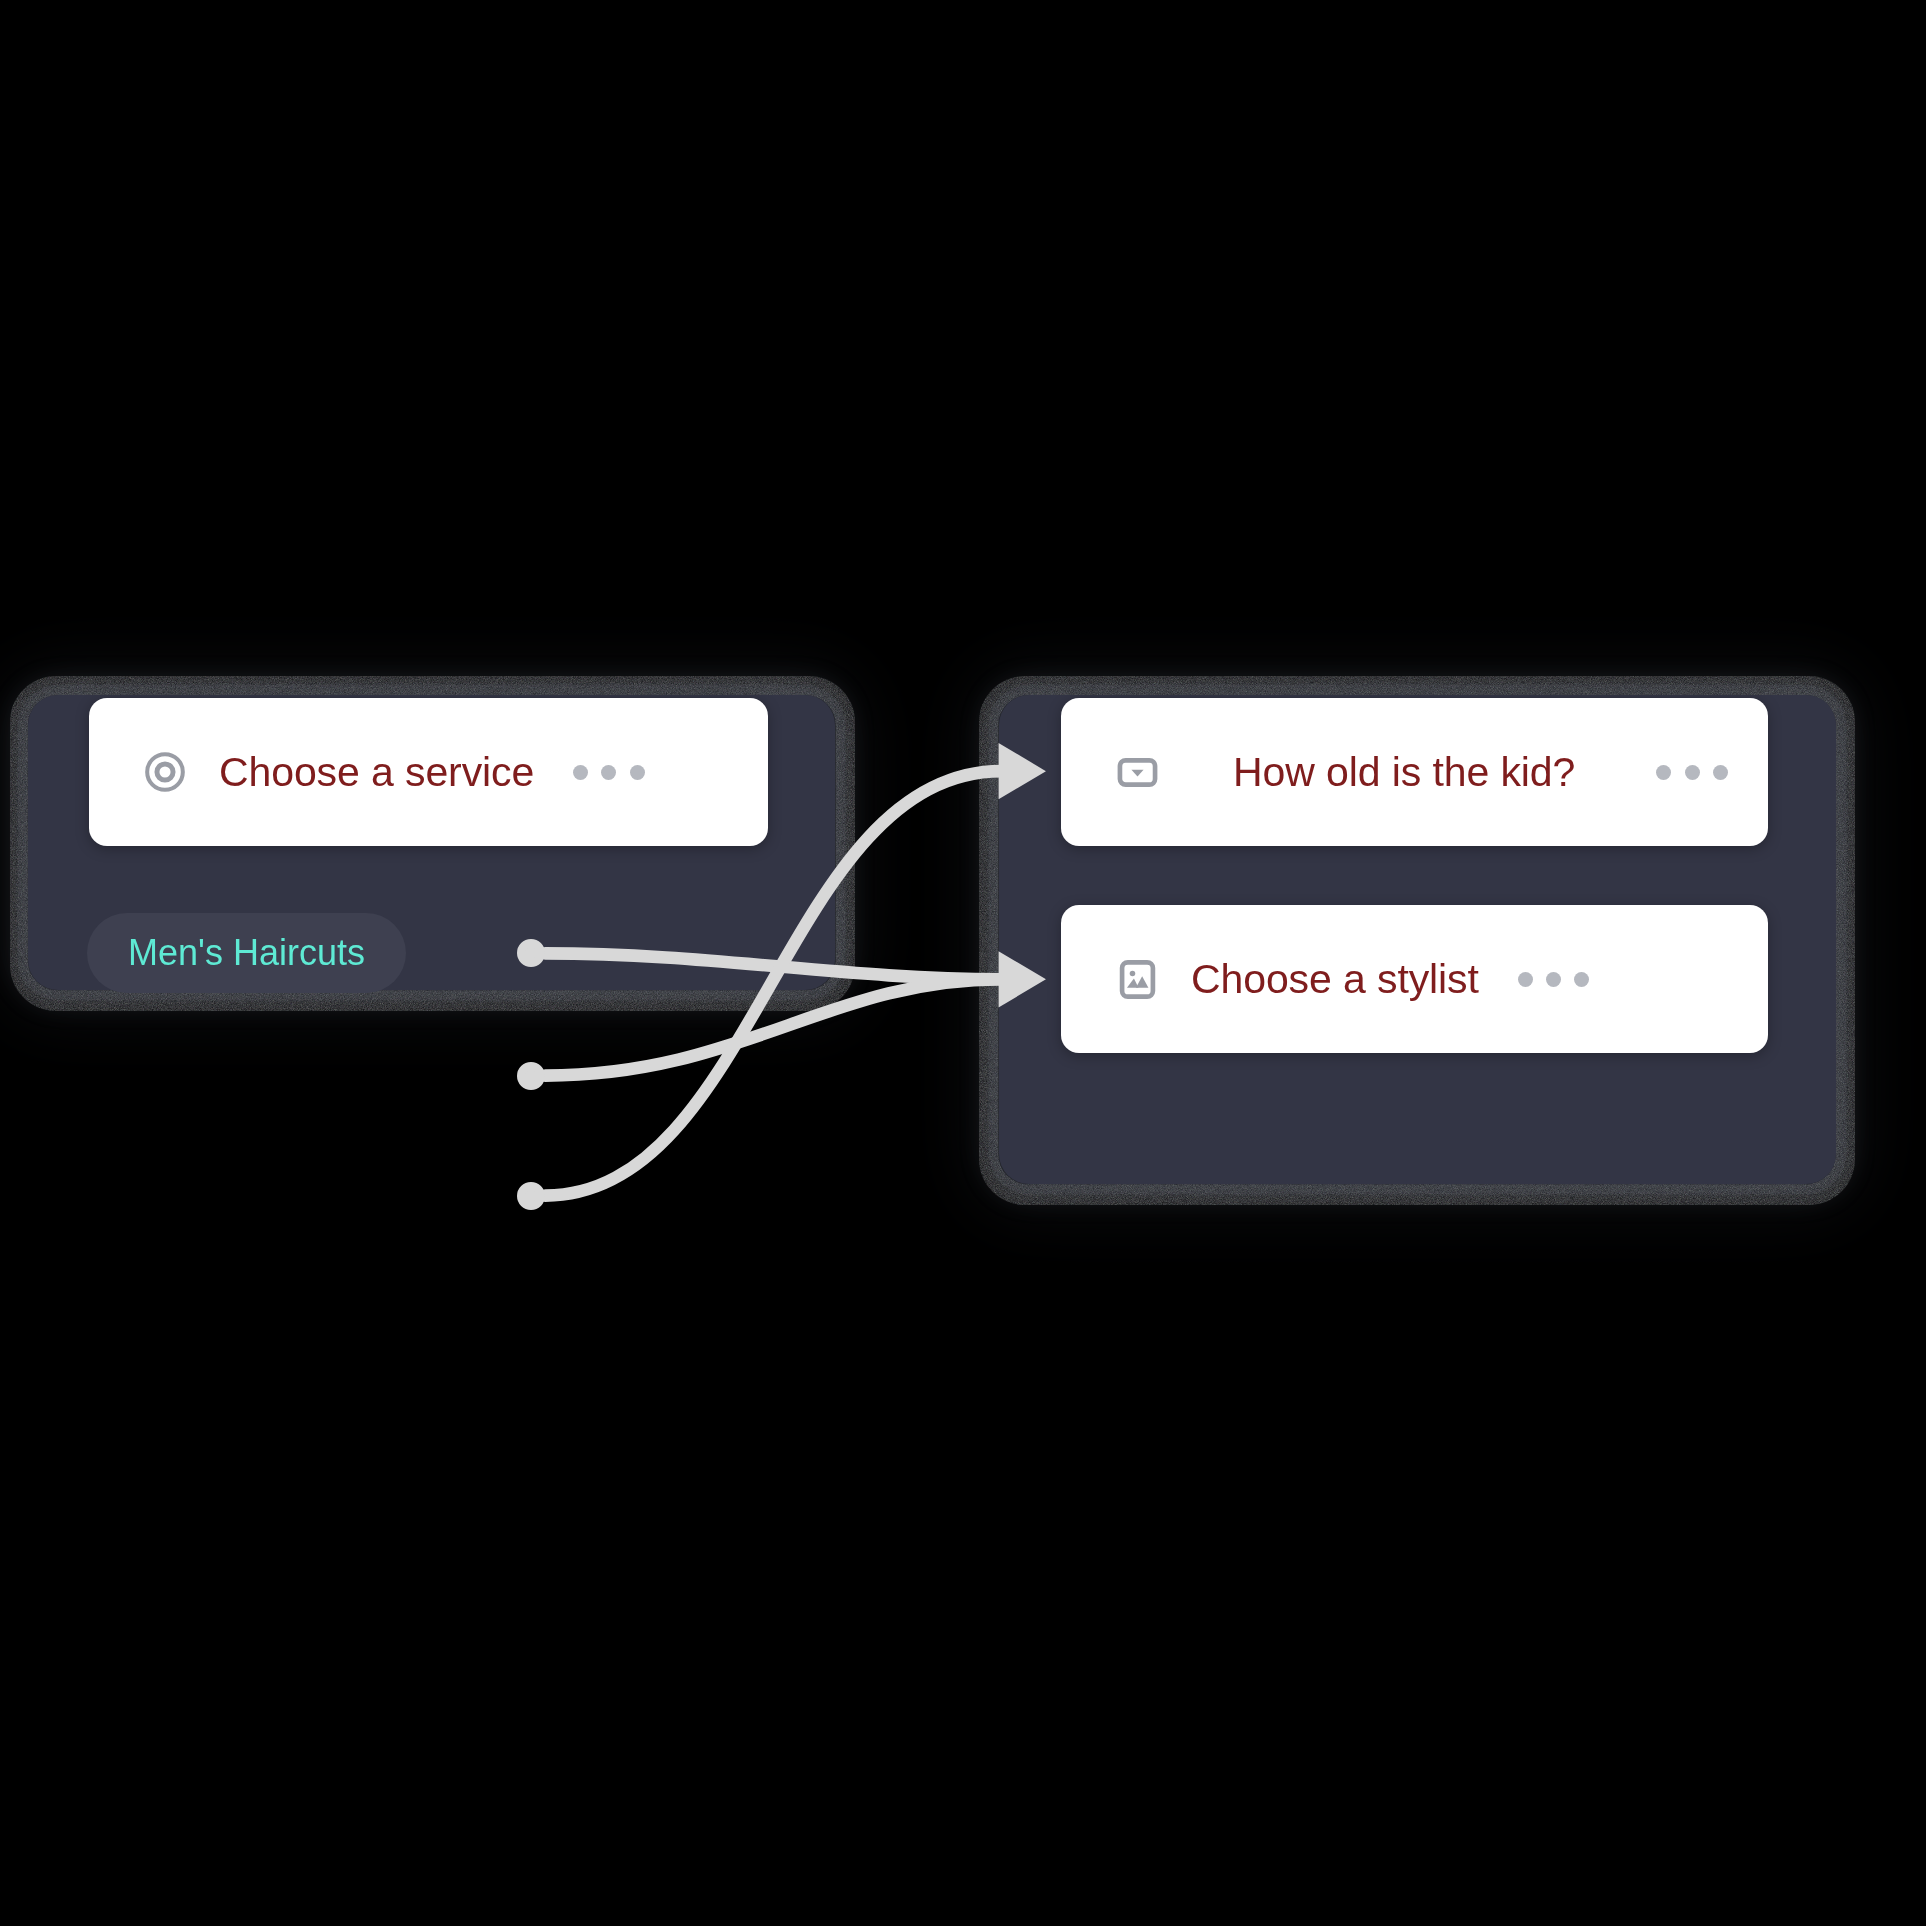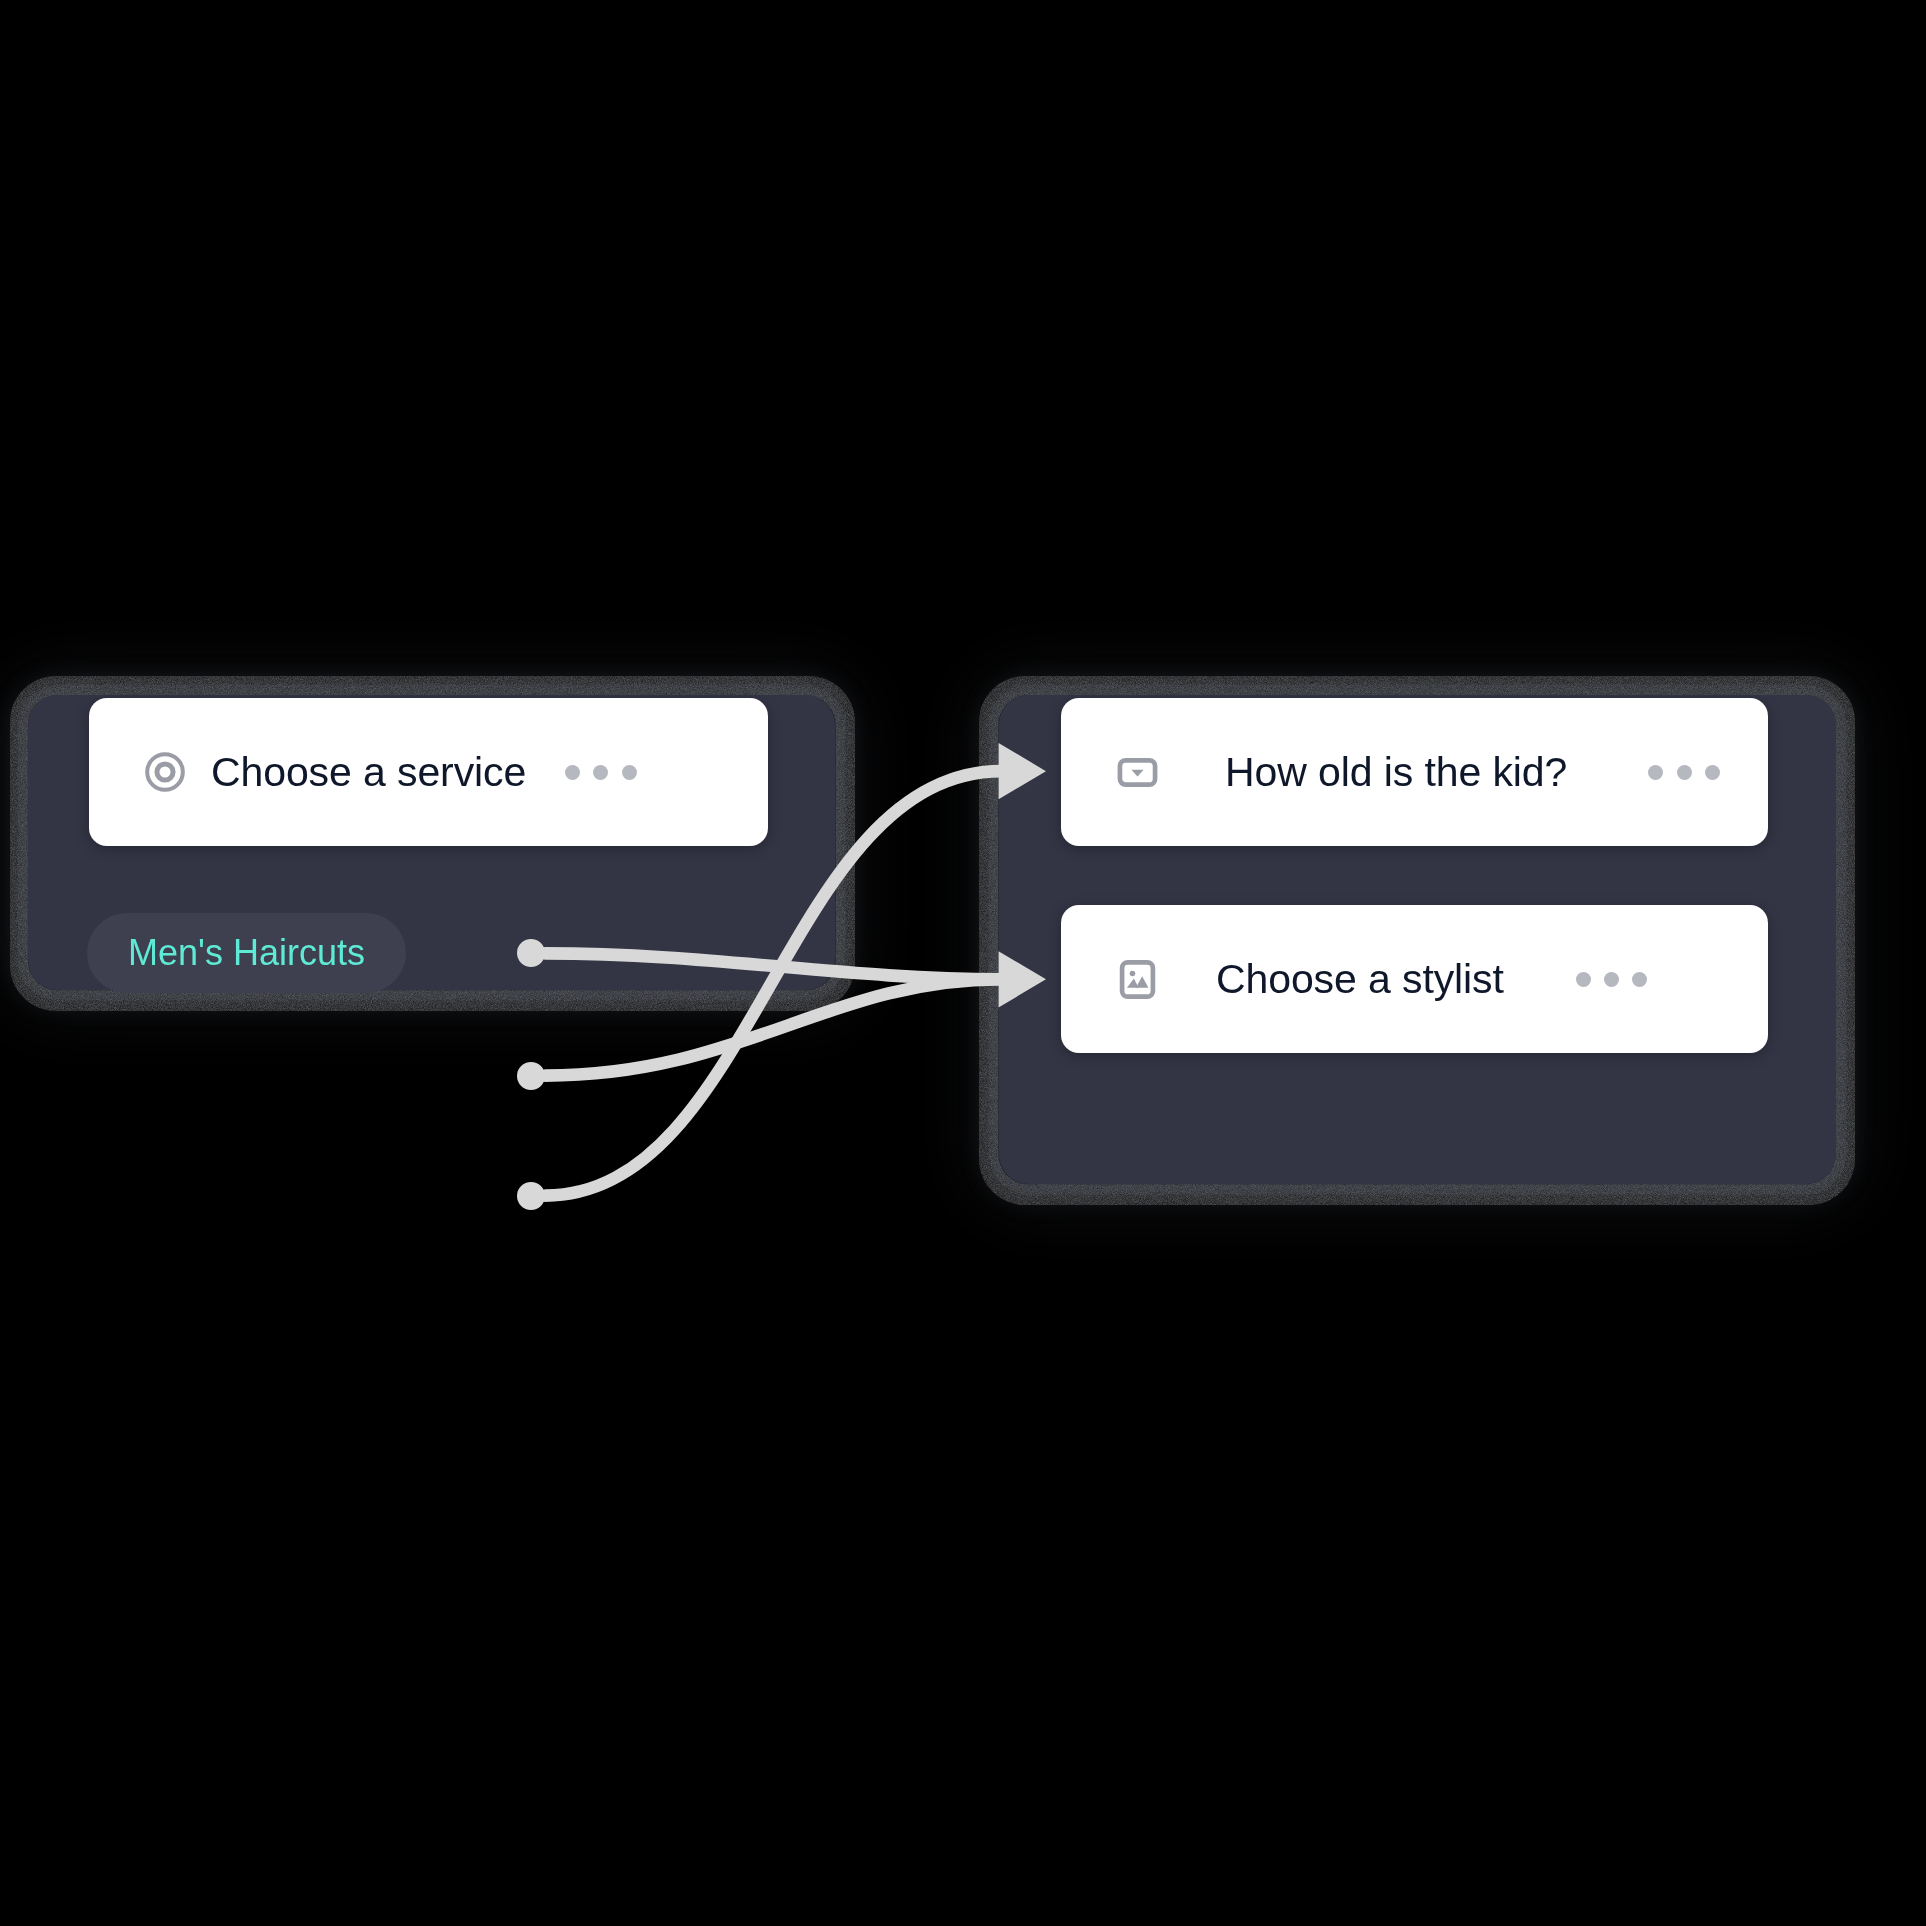--- a/index.html
+++ b/index.html
@@ -62,35 +62,35 @@
   .card {
     position: absolute;
     background: #ffffff;
     border-radius: 18px;
     display: flex;
     align-items: center;
     box-shadow: 0 3px 13.3px rgba(0,0,0,0.28);
   }
   .card.service  { left: 89px;  top: 698px;  width: 679px;  height: 148px; }
   .card.kid      { left: 1061px; top: 698px;  width: 707px;  height: 148px; gap: 42px; }
-  .card.stylist  { left: 1061px; top: 905px; width: 707px;  height: 148px; gap: 33px; }
+  .card.stylist  { left: 1061px; top: 905px; width: 707px;  height: 148px; }
 
   .card-icon {
     width: 46px;
     height: 46px;
     margin-left: 53px;
     flex: 0 0 auto;
     display: flex;
     align-items: center;
     justify-content: center;
   }
   .card-title {
-    margin-left: 23px;
+    margin-left: 31px;
     font-size: 41px;
-    color: #0f172a;
+    color: #7f1d1d;
     letter-spacing: -0.1px;
     white-space: nowrap;
     line-height: 1;
   }
   .card-menu {
     margin-left: 39px;
     display: flex;
     gap: 13.3px;
     align-items: center;
     flex: 0 0 auto;

